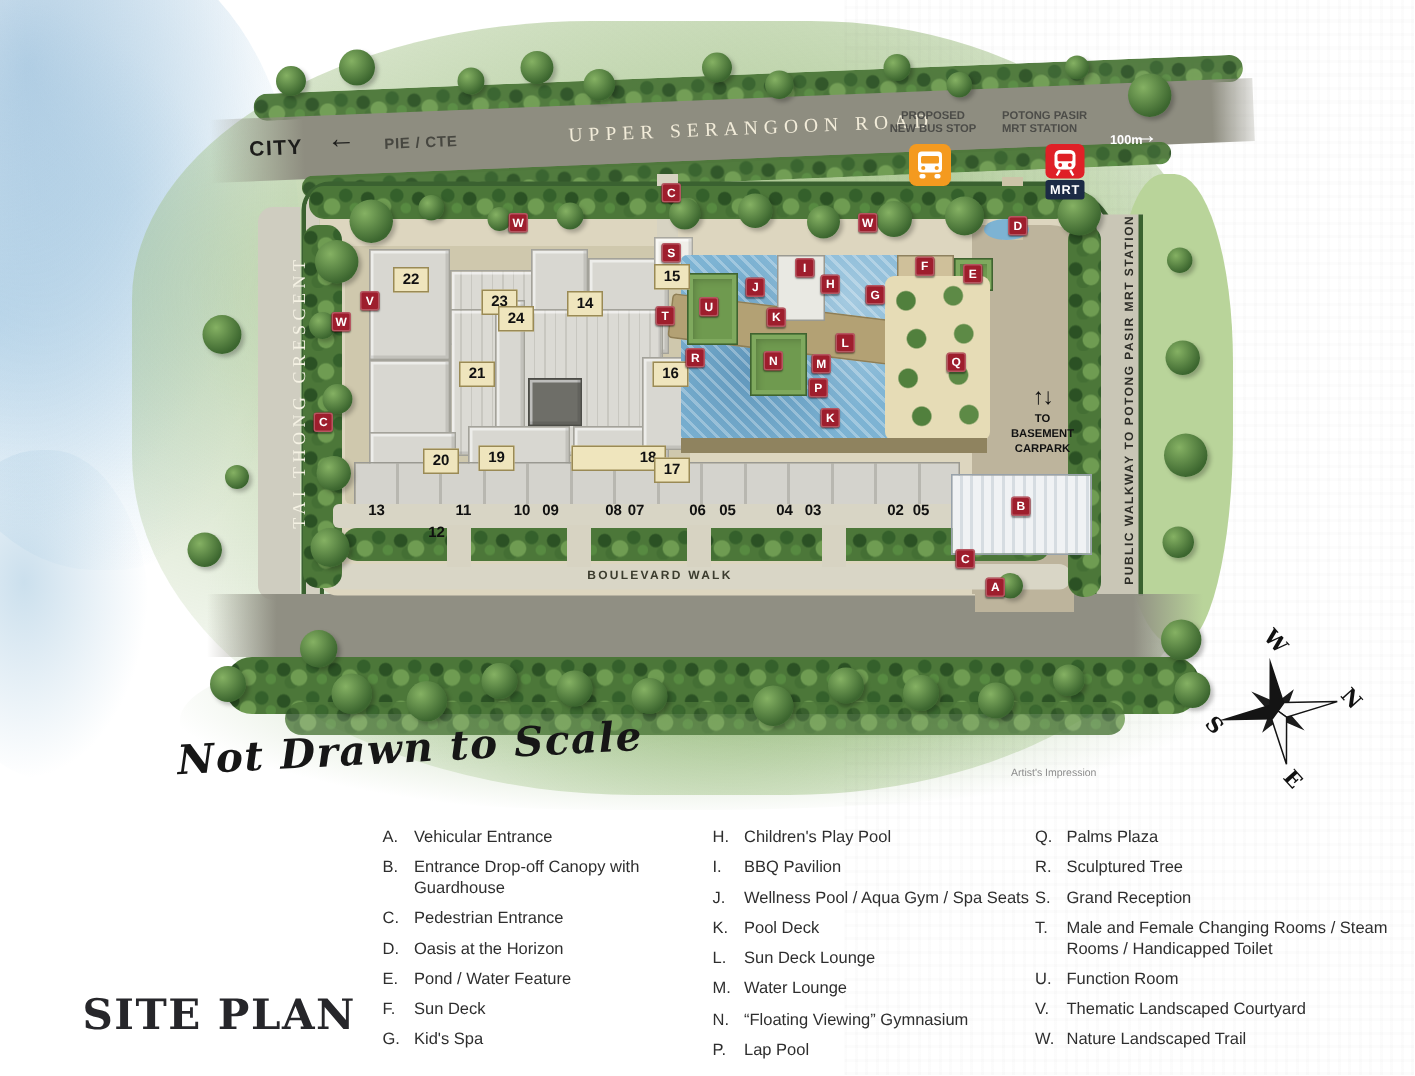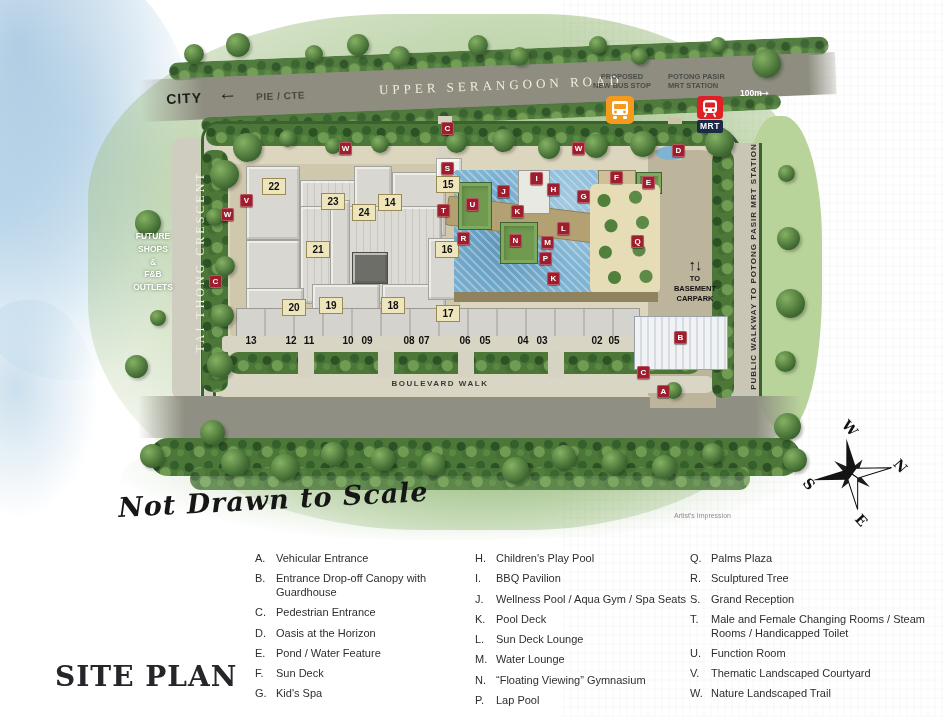--- a/index.html
+++ b/index.html
@@ -262,27 +262,20 @@
     <div class="abs z5" id="pav-i"></div>
     <div class="abs z5" id="pav-f"></div>
     <div class="greenblock abs z5" id="block-e"></div>
     <div class="abs z5" id="plaza"></div>
     <div class="abs z5" id="deck-lower"></div>
     <div class="abs z4" id="pond-d"></div>
     <div class="abs z4" id="canopy-b"></div>
 
     <div class="abs z6" id="lbl-taithong">TAI THONG CRESCENT</div>
     <div class="abs z6" id="lbl-walkway">PUBLIC WALKWAY TO POTONG PASIR MRT STATION</div>
-    <div class="abs z6" id="future-shops">
-        <div class="">FUTURE</div>
-        <div class="">SHOPS</div>
-        <div class="">&amp;</div>
-        <div class="">F&amp;B</div>
-        <div class="">OUTLETS</div>
-      </div>
     <div class="abs z6" id="lbl-blvd">BOULEVARD WALK</div>
     <div class="abs z6" id="basement">
       <div id="basement-arrows">↑↓</div>
       <div id="basement-lines">
           <div class="">TO</div>
           <div class="">BASEMENT</div>
           <div class="">CARPARK</div>
         </div>
     </div>
 
@@ -311,29 +304,29 @@
         <div class="marker" style="left: 539px; top: 252px;">P</div>
         <div class="marker" style="left: 547px; top: 272px;">K</div>
         <div class="marker" style="left: 209px; top: 275px;">C</div>
         <div class="marker" style="left: 674px; top: 331px;">B</div>
         <div class="marker" style="left: 637px; top: 366px;">C</div>
         <div class="marker" style="left: 657px; top: 385px;">A</div>
         <div class="chip" style="left: 262px; top: 178px;">22</div>
         <div class="chip" style="left: 436px; top: 176px;">15</div>
         <div class="chip" style="left: 321px; top: 193px;">23</div>
         <div class="chip" style="left: 378px; top: 194px;">14</div>
-        <div class="chip" style="left: 352px; top: 204px;">24</div>
+        <div class="chip" style="left: 332px; top: 204px;">24</div>
         <div class="chip" style="left: 266px; top: 241px; margin-left: 40px;">21</div>
         <div class="chip" style="left: 435px; top: 241px;">16</div>
         <div class="chip" style="left: 319px; top: 297px;">19</div>
-        <div class="chip" style="left: 381px; top: 297px;">18</div>
+        <div class="chip" style="left: 381px; top: 297px; padding-left: 39px;">18</div>
         <div class="chip" style="left: 266px; top: 299px; margin-left: 16px;">20</div>
         <div class="chip" style="left: 436px; top: 305px;">17</div>
         <div class="unit" style="left: 240px; top: 335px;">13</div>
-        <div class="unit" style="left: 280px; top: 335px; text-align: center;">12</div>
+        <div class="unit" style="left: 280px; top: 350px; text-align: center;">12</div>
         <div class="unit" style="left: 298px; top: 335px;">11</div>
         <div class="unit" style="left: 337px; top: 335px;">10</div>
         <div class="unit" style="left: 356px; top: 335px;">09</div>
         <div class="unit" style="left: 398px; top: 335px;">08</div>
         <div class="unit" style="left: 413px; top: 335px;">07</div>
         <div class="unit" style="left: 454px; top: 335px;">06</div>
         <div class="unit" style="left: 474px; top: 335px;">05</div>
         <div class="unit" style="left: 512px; top: 335px;">04</div>
         <div class="unit" style="left: 531px; top: 335px;">03</div>
         <div class="unit" style="left: 586px; top: 335px;">02</div>

